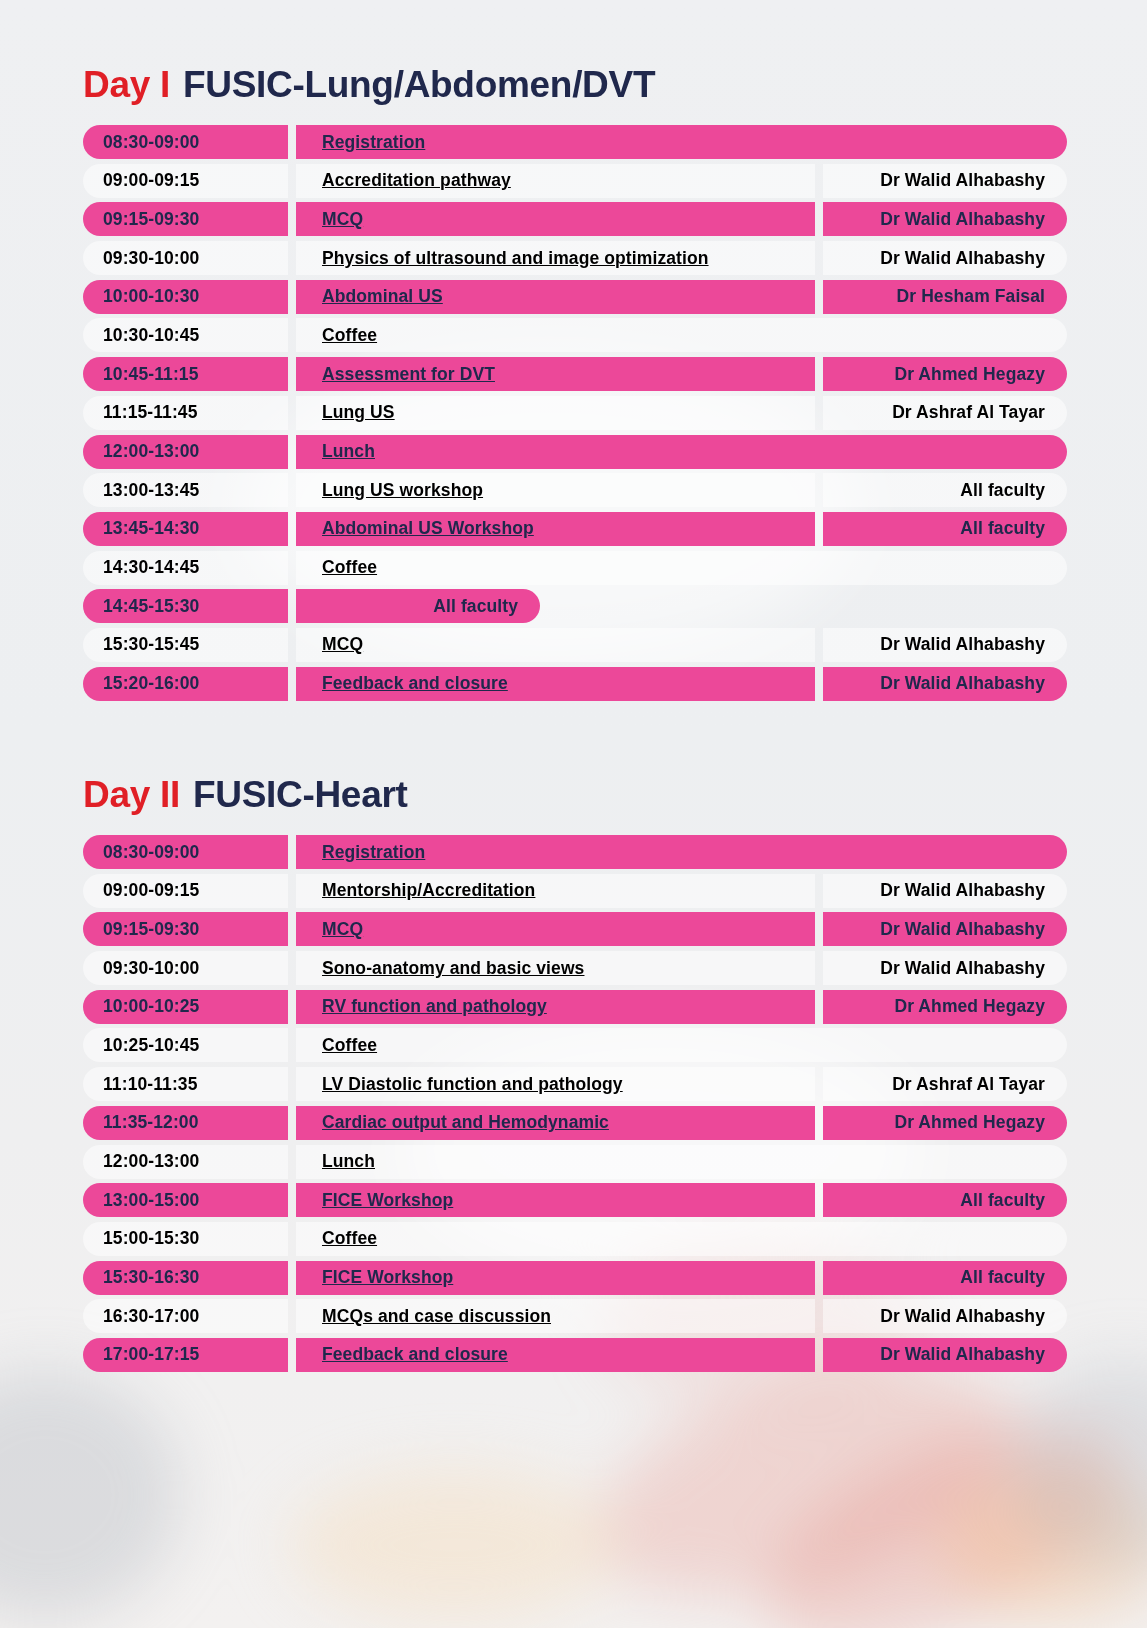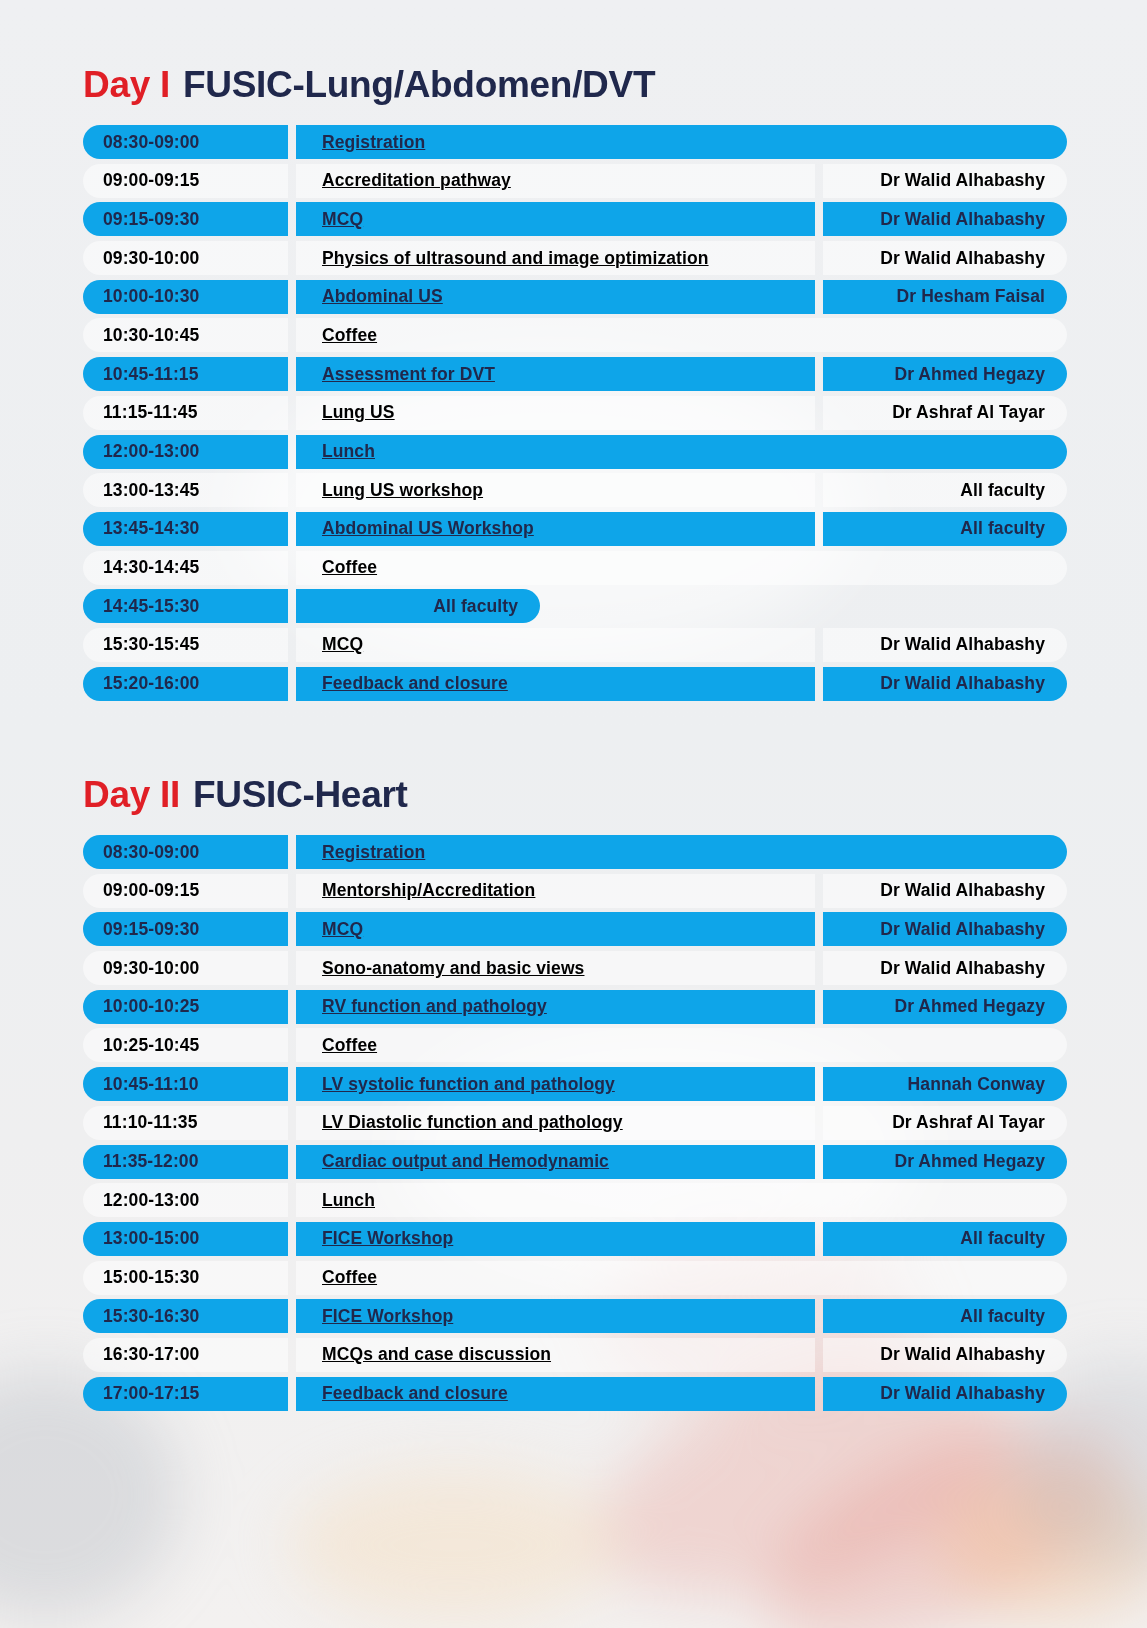--- a/index.html
+++ b/index.html
@@ -38,21 +38,21 @@
   .cell {
     display: flex; align-items: center;
     font-size: 17.5px; font-weight: 700; letter-spacing: 0.1px;
     box-sizing: border-box; white-space: nowrap; overflow: hidden;
   }
   .t { flex: 0 0 205px; padding-left: 20px; border-radius: 17px 0 0 17px; }
   .s { flex: 1 1 auto; padding-left: 26px; text-decoration: underline; }
   .s.end { border-radius: 0 17px 17px 0; padding-right: 22px; }
   .f { flex: 0 0 244px; justify-content: flex-end; padding-right: 22px; border-radius: 0 17px 17px 0; }
 
-  .row.g .cell { background: #0ea5e9; color: #20284c; }
+  .row.g .cell { background: #ec4899; color: #20284c; }
   .row.l .cell { background: rgba(255,255,255,0.50); color: #000000; }
 </style>
 </head>
 <body>
 
 <div class="page">
 
   <div class="bg">
     <div class="blob b1"></div>
     <div class="blob b2"></div>
@@ -172,25 +172,20 @@
       </div>
       <div class="row g">
         <div class="cell t">10:00-10:25</div>
         <div class="cell s">RV function and pathology</div>
         <div class="cell f">Dr Ahmed Hegazy</div>
       </div>
       <div class="row l">
         <div class="cell t">10:25-10:45</div>
         <div class="cell s end">Coffee</div>
       </div>
-      <div class="row g">
-        <div class="cell t">10:45-11:10</div>
-        <div class="cell s">LV systolic function and pathology</div>
-        <div class="cell f">Hannah Conway</div>
-      </div>
       <div class="row l">
         <div class="cell t">11:10-11:35</div>
         <div class="cell s">LV Diastolic function and pathology</div>
         <div class="cell f">Dr Ashraf Al Tayar</div>
       </div>
       <div class="row g">
         <div class="cell t">11:35-12:00</div>
         <div class="cell s">Cardiac output and Hemodynamic</div>
         <div class="cell f">Dr Ahmed Hegazy</div>
       </div>

